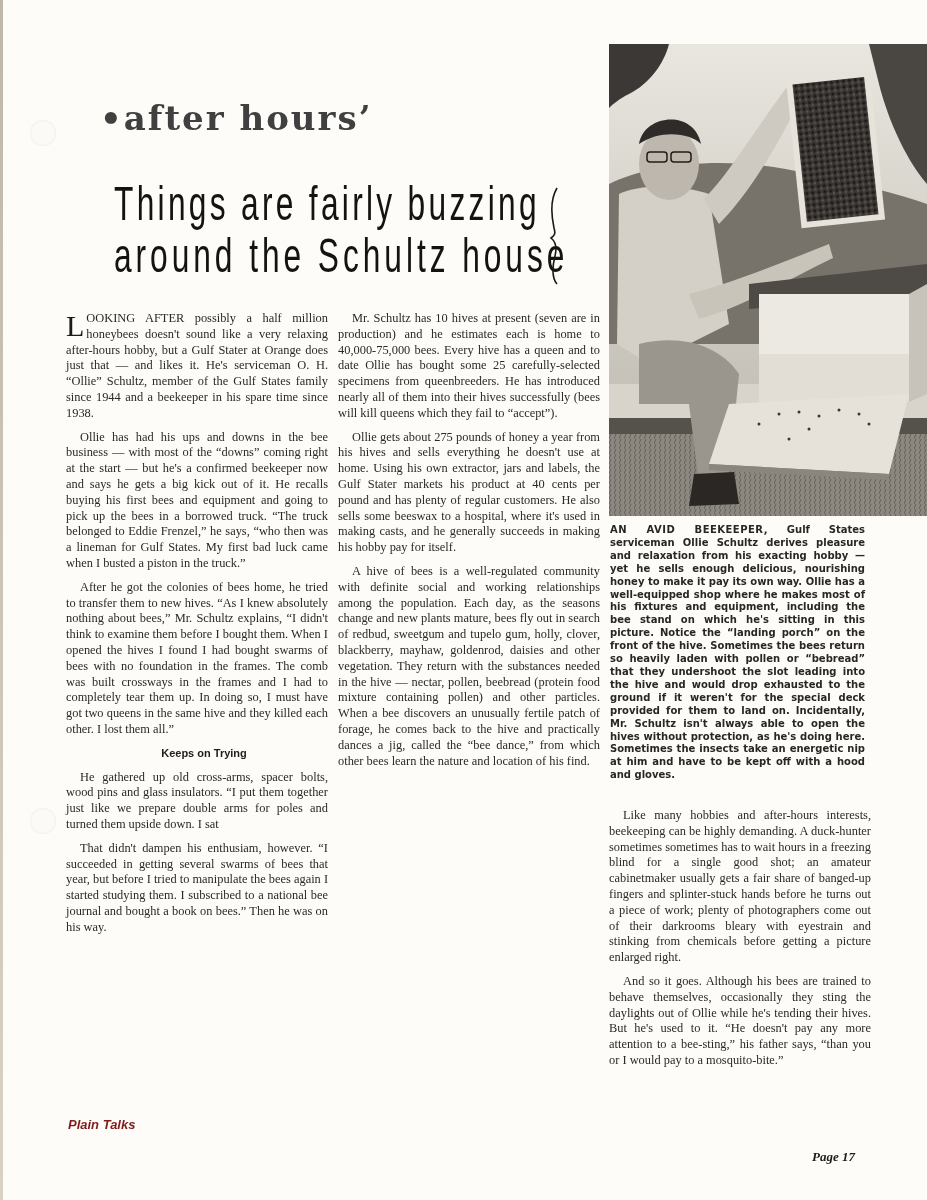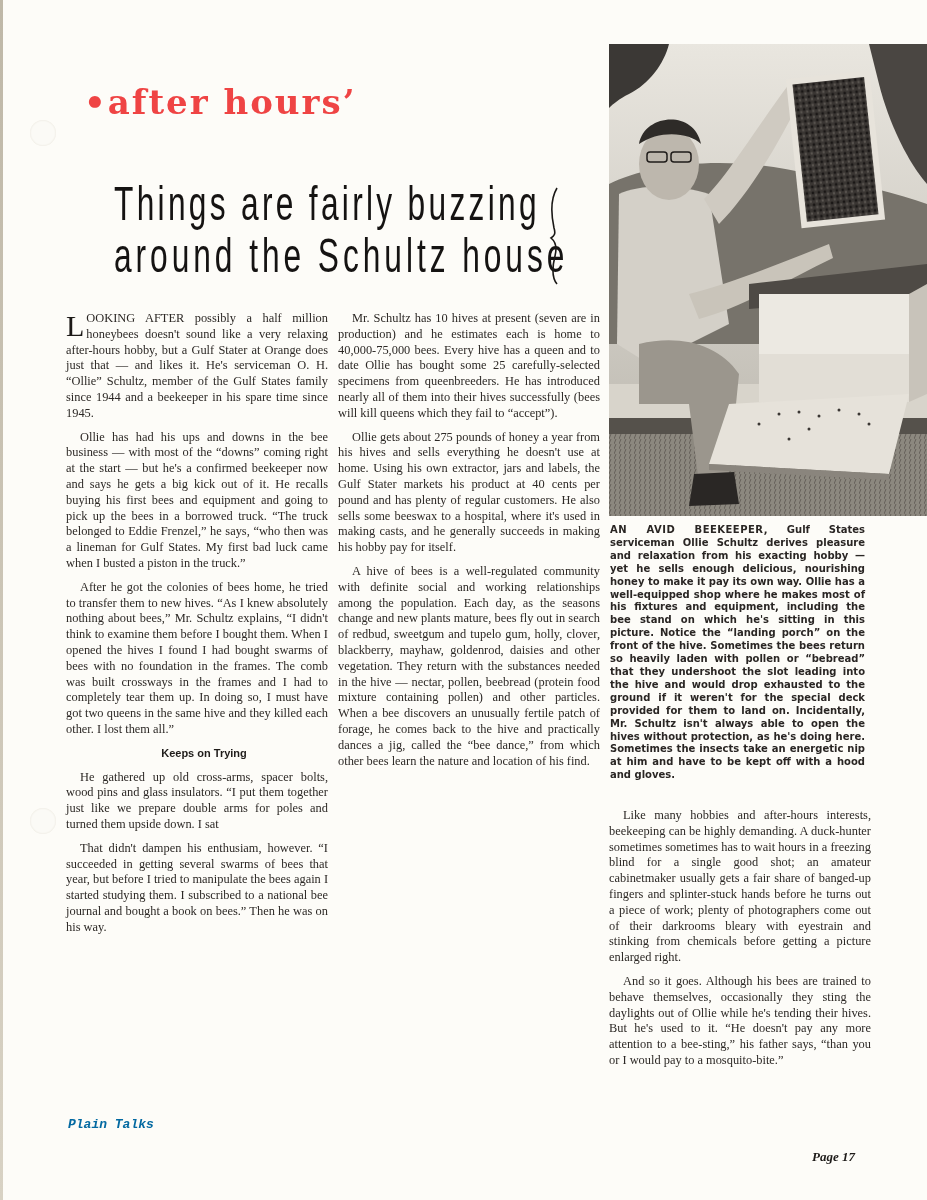--- a/index.html
+++ b/index.html
@@ -14,22 +14,22 @@
       position: absolute; left: 0; top: 0; width: 3px; height: 1200px;
       background: linear-gradient(#bfb8a8, #d8d2c4);
     }
     .punch-hole {
       position: absolute; width: 26px; height: 26px; border-radius: 50%;
       background: #fbfaf6; box-shadow: inset 0 0 2px #e4e0d6;
     }
     .section-label {
       position: absolute; left: 84px; top: 82px;
       font-family: "DejaVu Serif", serif; font-weight: 900;
-      font-size: 34px; letter-spacing: 2px; color: #ef4444;
-      margin: 0;
+      font-size: 34px; letter-spacing: 2px; color: #404040;
+      margin: 16px;
     }
     .headline {
       position: absolute; left: 114px; top: 178px; width: 470px;
       margin: 0;
       font-family: "Liberation Sans Narrow", "Liberation Sans", sans-serif;
       font-weight: normal;
       font-size: 48px; line-height: 52px; color: #151312;
       transform: scaleX(0.66); transform-origin: left top;
       white-space: nowrap;
     }
@@ -61,22 +61,22 @@
       overflow: hidden; background: #a9a59d;
     }
     .caption {
       position: absolute; left: 610px; top: 524px; width: 255px;
       font-family: "DejaVu Sans", sans-serif; font-size: 10px; line-height: 12.9px;
       text-align: justify; color: #2a2624; font-weight: bold;
     }
     .caption .lead { font-weight: bold; letter-spacing: 0.5px; }
     .footer-left {
       position: absolute; left: 68px; top: 1117px;
-      font-family: Liberation Mono, monospace; font-weight: bold; font-style: italic;
-      font-size: 13px; color: #0369a1;
+      font-family: Liberation Sans, sans-serif; font-weight: bold; font-style: italic;
+      font-size: 13px; color: #7f1d1d;
     }
     .footer-right {
       position: absolute; left: 812px; top: 1117px;
       font-family: "Liberation Serif", serif; font-weight: bold; font-style: italic;
       font-size: 13px; color: #1e1b19; margin-top: 32px;
     }
   </style>
 </head>
 <body>
 
@@ -88,21 +88,21 @@
 
 <h1 class="headline">
   <span class="line">Things are fairly buzzing</span>
   <span class="line" style="letter-spacing:6px;">around the Schultz house</span>
 </h1>
 <svg class="headline-brace" viewBox="0 0 14 100">
   <path d="M9 2 C3 12, 3 28, 6 42 C8 48, 6 50, 3 52 C8 56, 9 62, 7 70 C4 82, 4 92, 9 98" fill="none" stroke="#1a1816" stroke-width="1.6"></path>
 </svg>
 
 <div class="col col1">
-  <p class="noindent"><span class="dropcap">L</span><span>OOKING AFTER possibly a half million honeybees doesn't sound like a very relaxing after-hours hobby, but a Gulf Stater at Orange does just that — and likes it. He's serviceman O. H. “Ollie” Schultz, member of the Gulf States family since 1944 and a beekeeper in his spare time since 1945.</span></p>
+  <p class="noindent"><span class="dropcap">L</span><span>OOKING AFTER possibly a half million honeybees doesn't sound like a very relaxing after-hours hobby, but a Gulf Stater at Orange does just that — and likes it. He's serviceman O. H. “Ollie” Schultz, member of the Gulf States family since 1944 and a beekeeper in his spare time since 1938.</span></p>
   <p>Ollie has had his ups and downs in the bee business — with most of the “downs” coming right at the start — but he's a confirmed beekeeper now and says he gets a big kick out of it. He recalls buying his first bees and equipment and going to pick up the bees in a borrowed truck. “The truck belonged to Eddie Frenzel,” he says, “who then was a lineman for Gulf States. My first bad luck came when I busted a piston in the truck.”</p>
   <p>After he got the colonies of bees home, he tried to transfer them to new hives. “As I knew absolutely nothing about bees,” Mr. Schultz explains, “I didn't think to examine them before I bought them. When I opened the hives I found I had bought swarms of bees with no foundation in the frames. The comb was built crossways in the frames and I had to completely tear them up. In doing so, I must have got two queens in the same hive and they killed each other. I lost them all.”</p>
   <p class="subhead">Keeps on Trying</p>
   <p>He gathered up old cross-arms, spacer bolts, wood pins and glass insulators. “I put them together just like we prepare double arms for poles and turned them upside down. I sat</p>
   <p>That didn't dampen his enthusiam, however. “I succeeded in getting several swarms of bees that year, but before I tried to manipulate the bees again I started studying them. I subscribed to a national bee journal and bought a book on bees.” Then he was on his way.</p>
 </div>
 
 <div class="col col2">
   <p>Mr. Schultz has 10 hives at present (seven are in production) and he estimates each is home to 40,000-75,000 bees. Every hive has a queen and to date Ollie has bought some 25 carefully-selected specimens from queenbreeders. He has introduced nearly all of them into their hives successfully (bees will kill queens which they fail to “accept”).</p>
   <p>Ollie gets about 275 pounds of honey a year from his hives and sells everything he doesn't use at home. Using his own extractor, jars and labels, the Gulf Stater markets his product at 40 cents per pound and has plenty of regular customers. He also sells some beeswax to a hospital, where it's used in making casts, and he generally succeeds in making his hobby pay for itself.</p>

